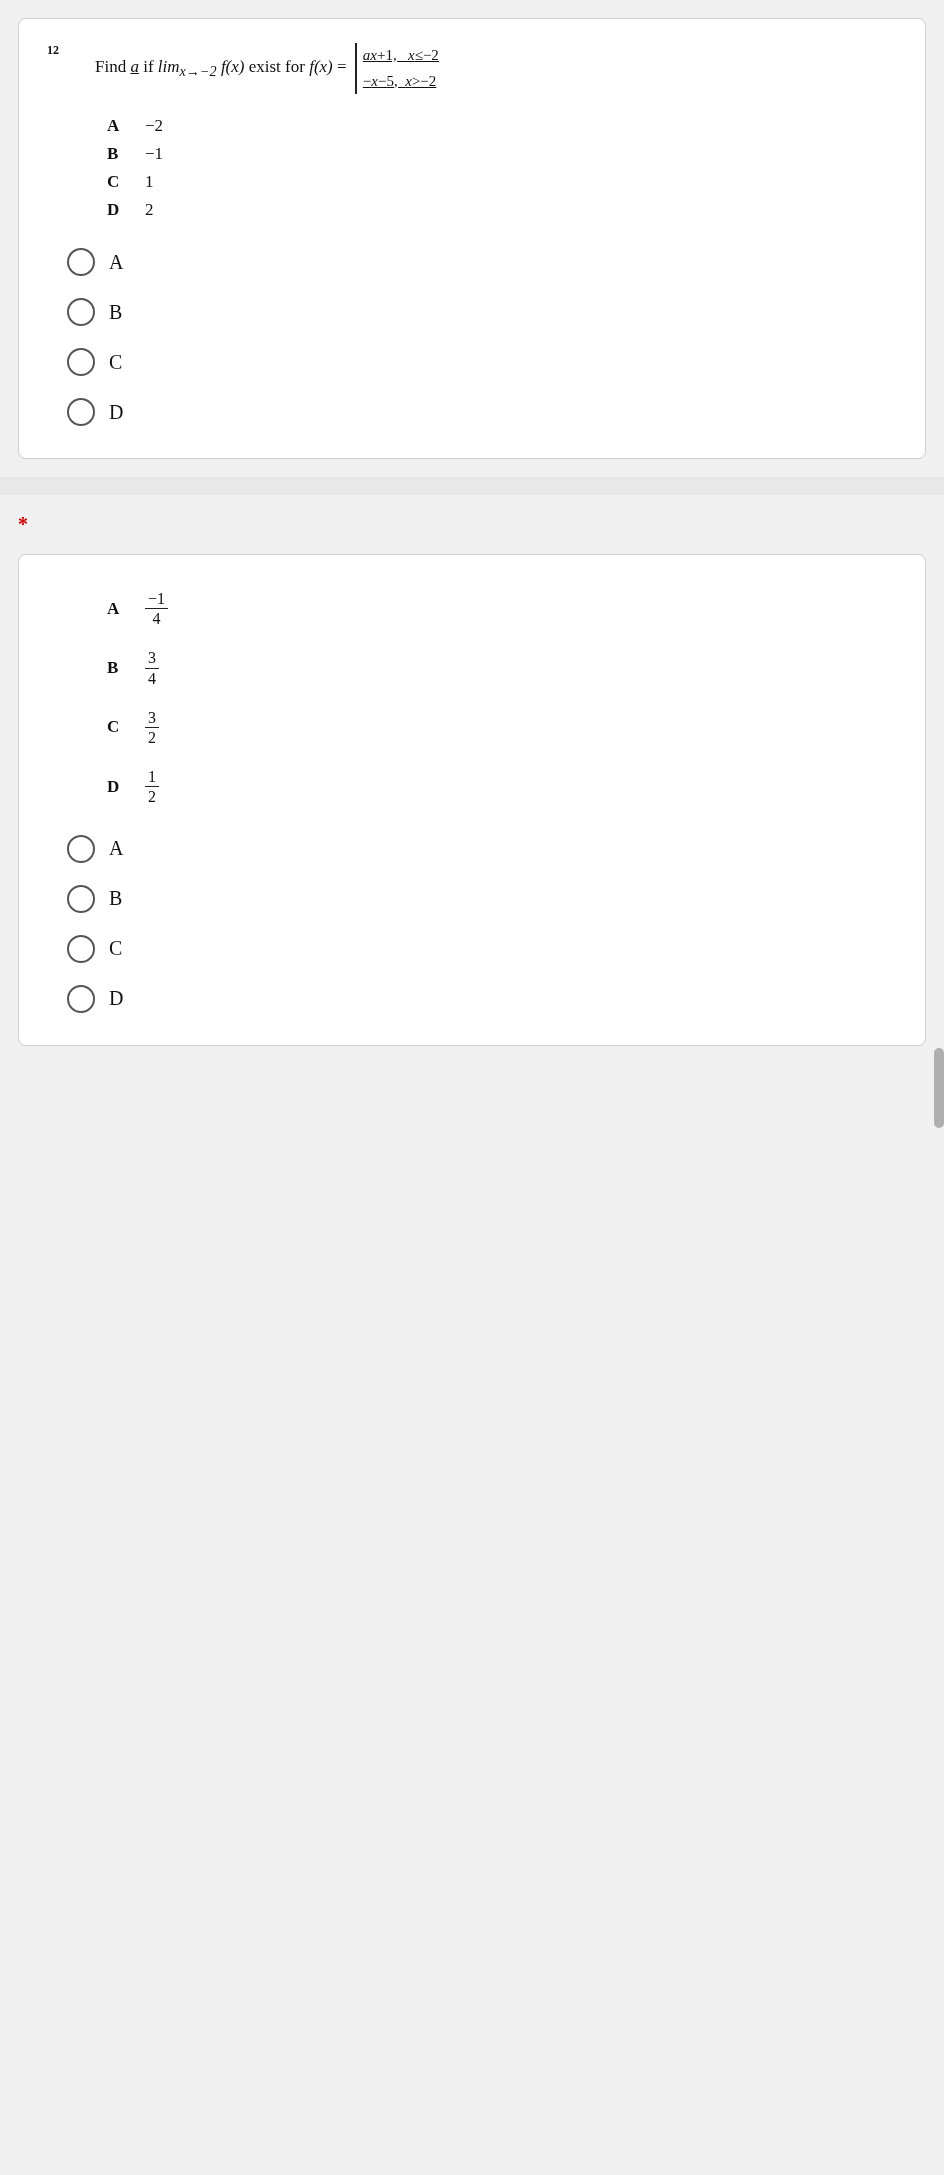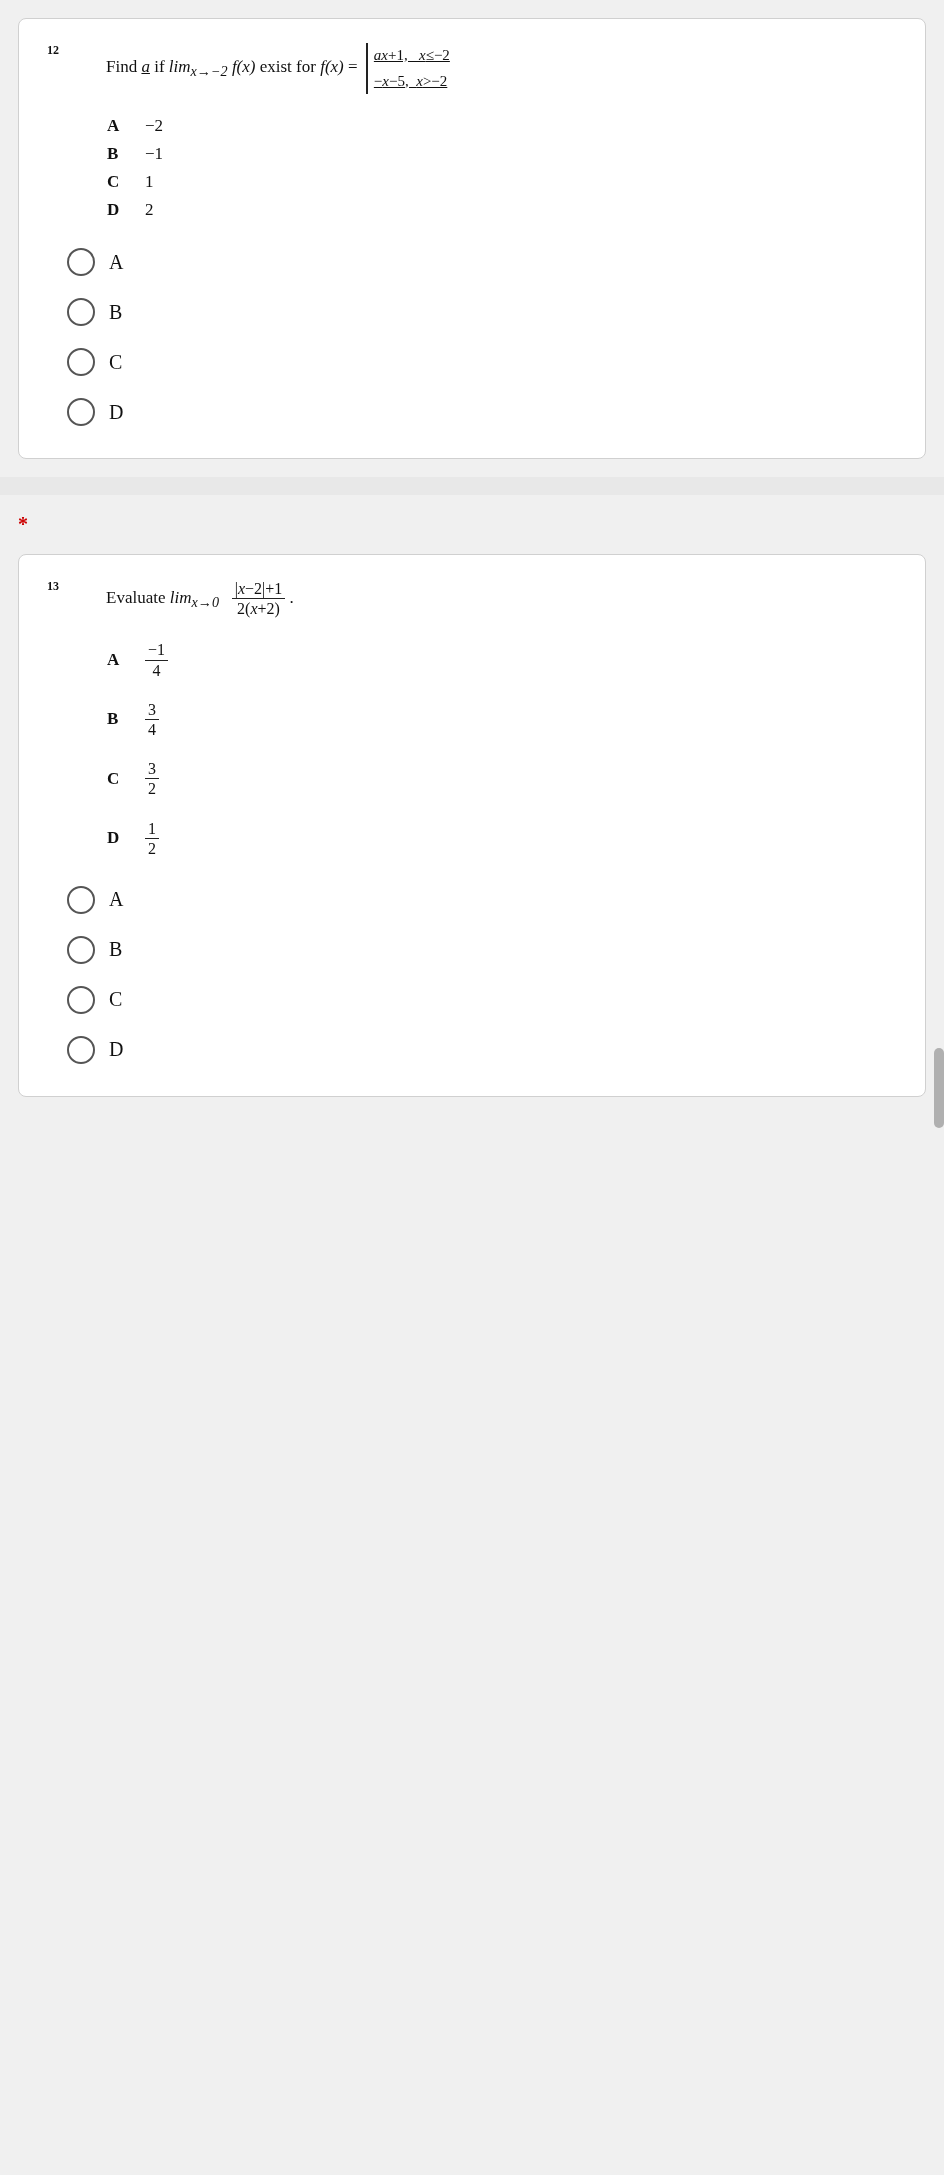--- a/index.html
+++ b/index.html
@@ -26,21 +26,20 @@
     .question-number {
       font-weight: bold;
       font-size: 12px;
       min-width: 30px;
       color: #111;
     }
     .question-text {
       font-size: 17px;
       color: #111;
       line-height: 1.6;
-      margin-left: 11px;
     }
     .piecewise {
       display: inline-flex;
       flex-direction: column;
       vertical-align: middle;
       border-left: 2px solid #222;
       padding-left: 6px;
       margin-left: 4px;
       font-size: 15px;
       line-height: 1.7;
@@ -190,35 +189,20 @@
       <span>D</span>
     </div>
   </div>
 </div>
 
 <div class="section-divider"></div>
 
 <span class="required-star">*</span>
 
 <div class="second-card" style="margin-top: 18px;">
-  <div class="question-header">
-    <span class="question-number">13</span>
-    <div class="question-text">
-      Evaluate
-      <span class="lim-notation">
-        lim<sub>x→0</sub>
-      </span>
-      &nbsp;
-      <span class="fraction">
-        <span class="numerator">|<span class="math-inline">x</span>−2|+1</span>
-        <span class="denominator">2(<span class="math-inline">x</span>+2)</span>
-      </span>
-      .
-    </div>
-  </div>
 
   <div class="answer-choices">
     <div class="answer-choice-row" style="align-items:center; margin-bottom:20px;">
       <span class="choice-label">A</span>
       <span class="fraction">
         <span class="numerator">−1</span>
         <span class="denominator">4</span>
       </span>
     </div>
     <div class="answer-choice-row" style="align-items:center; margin-bottom:20px;">

